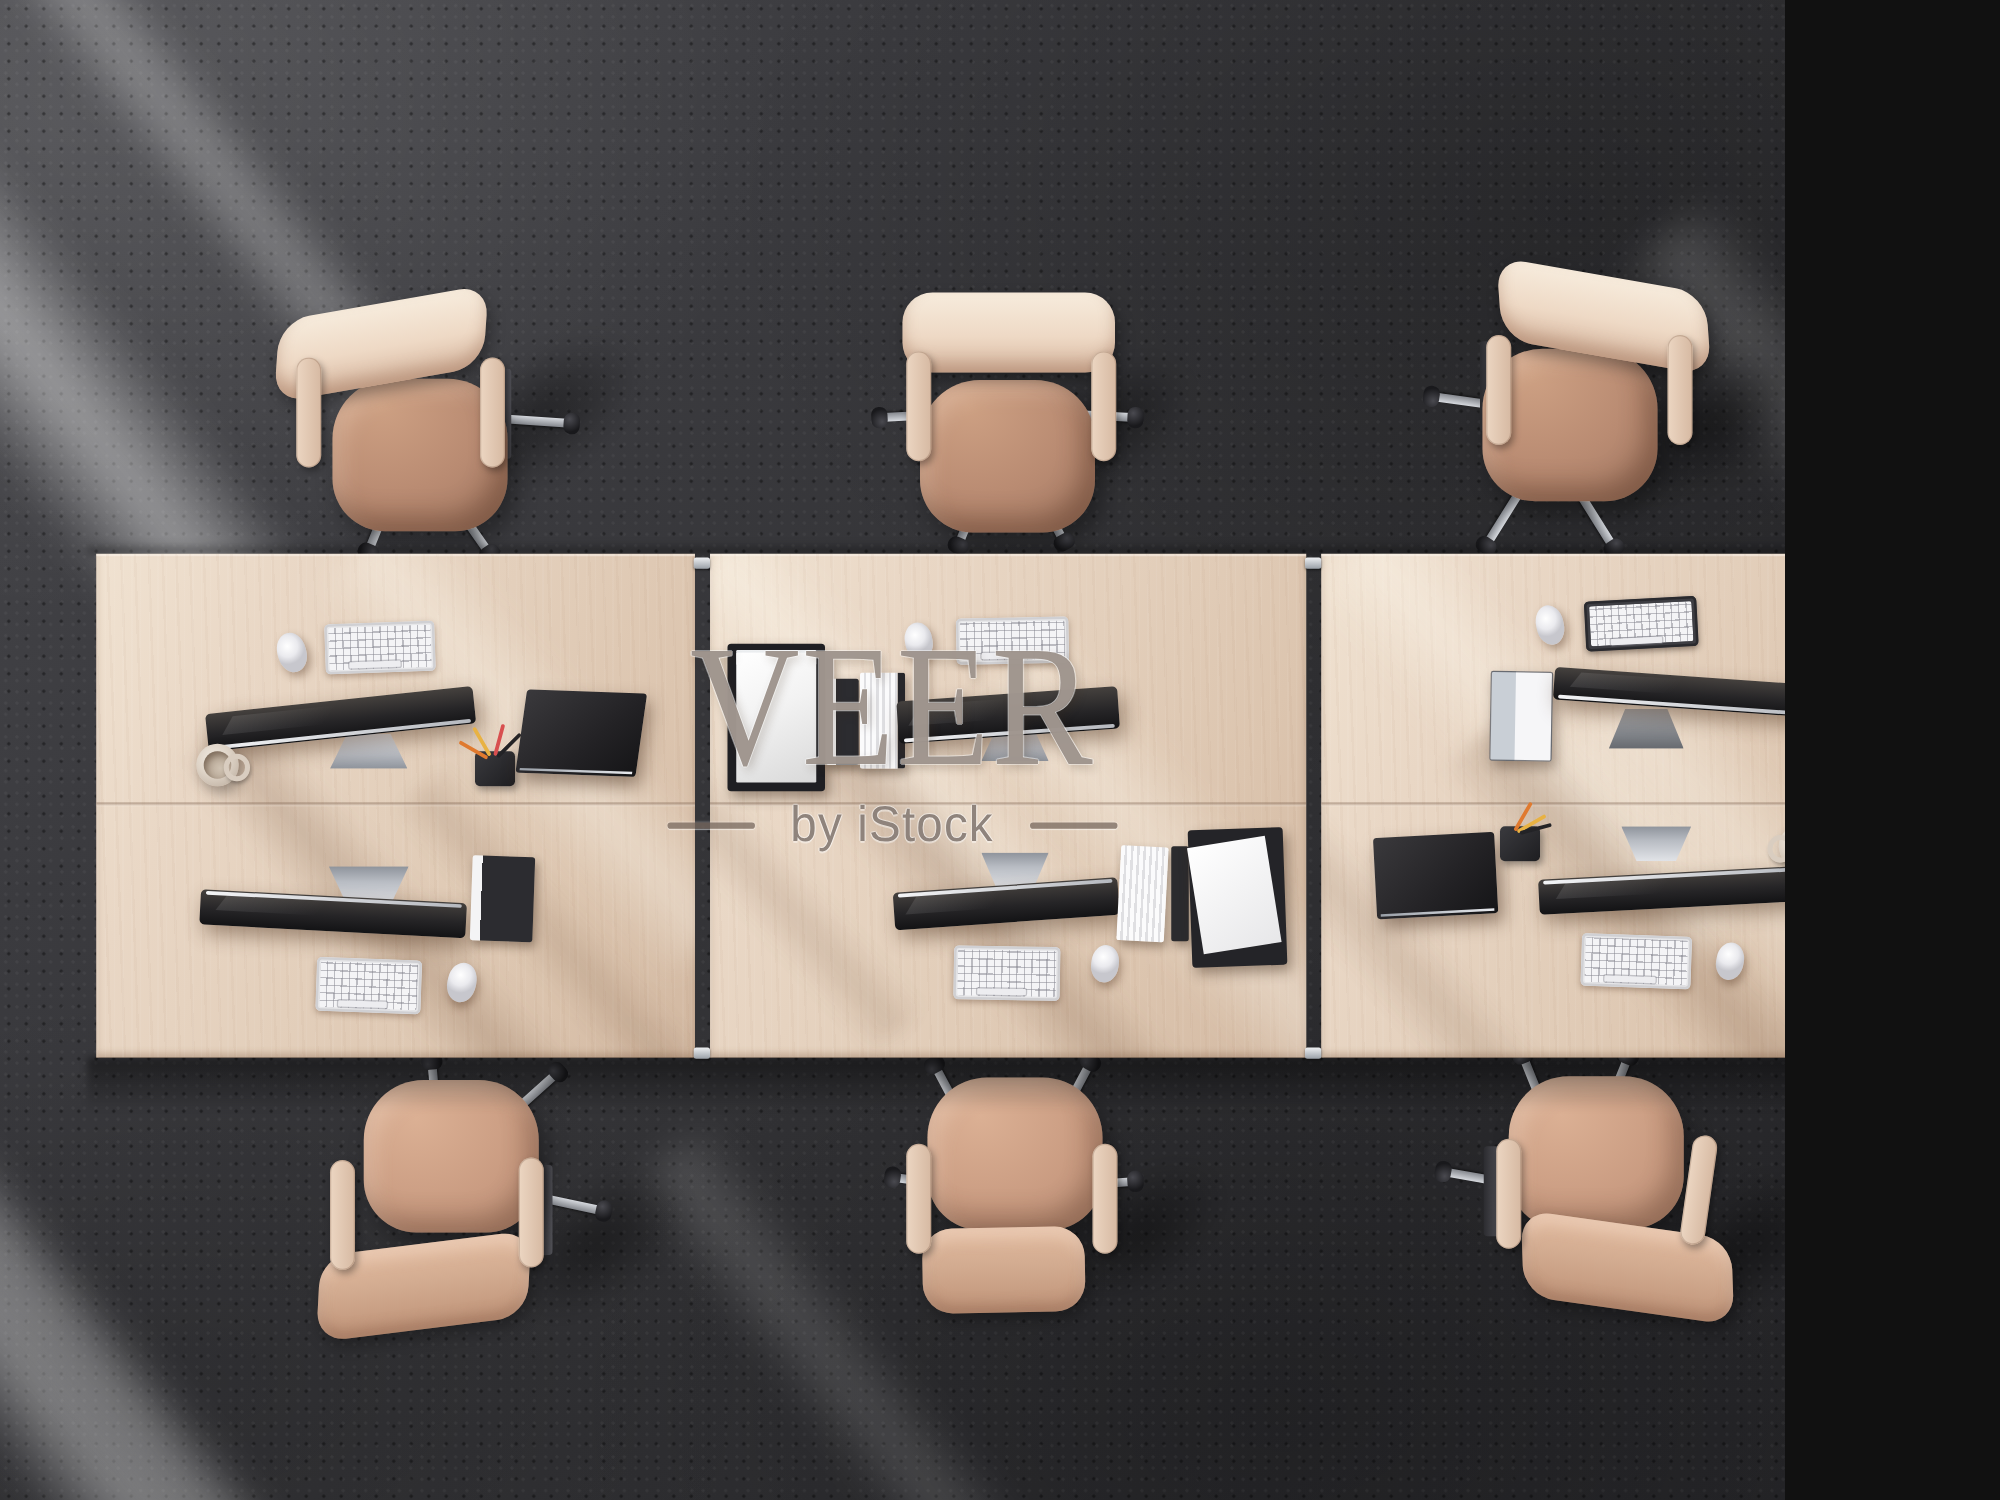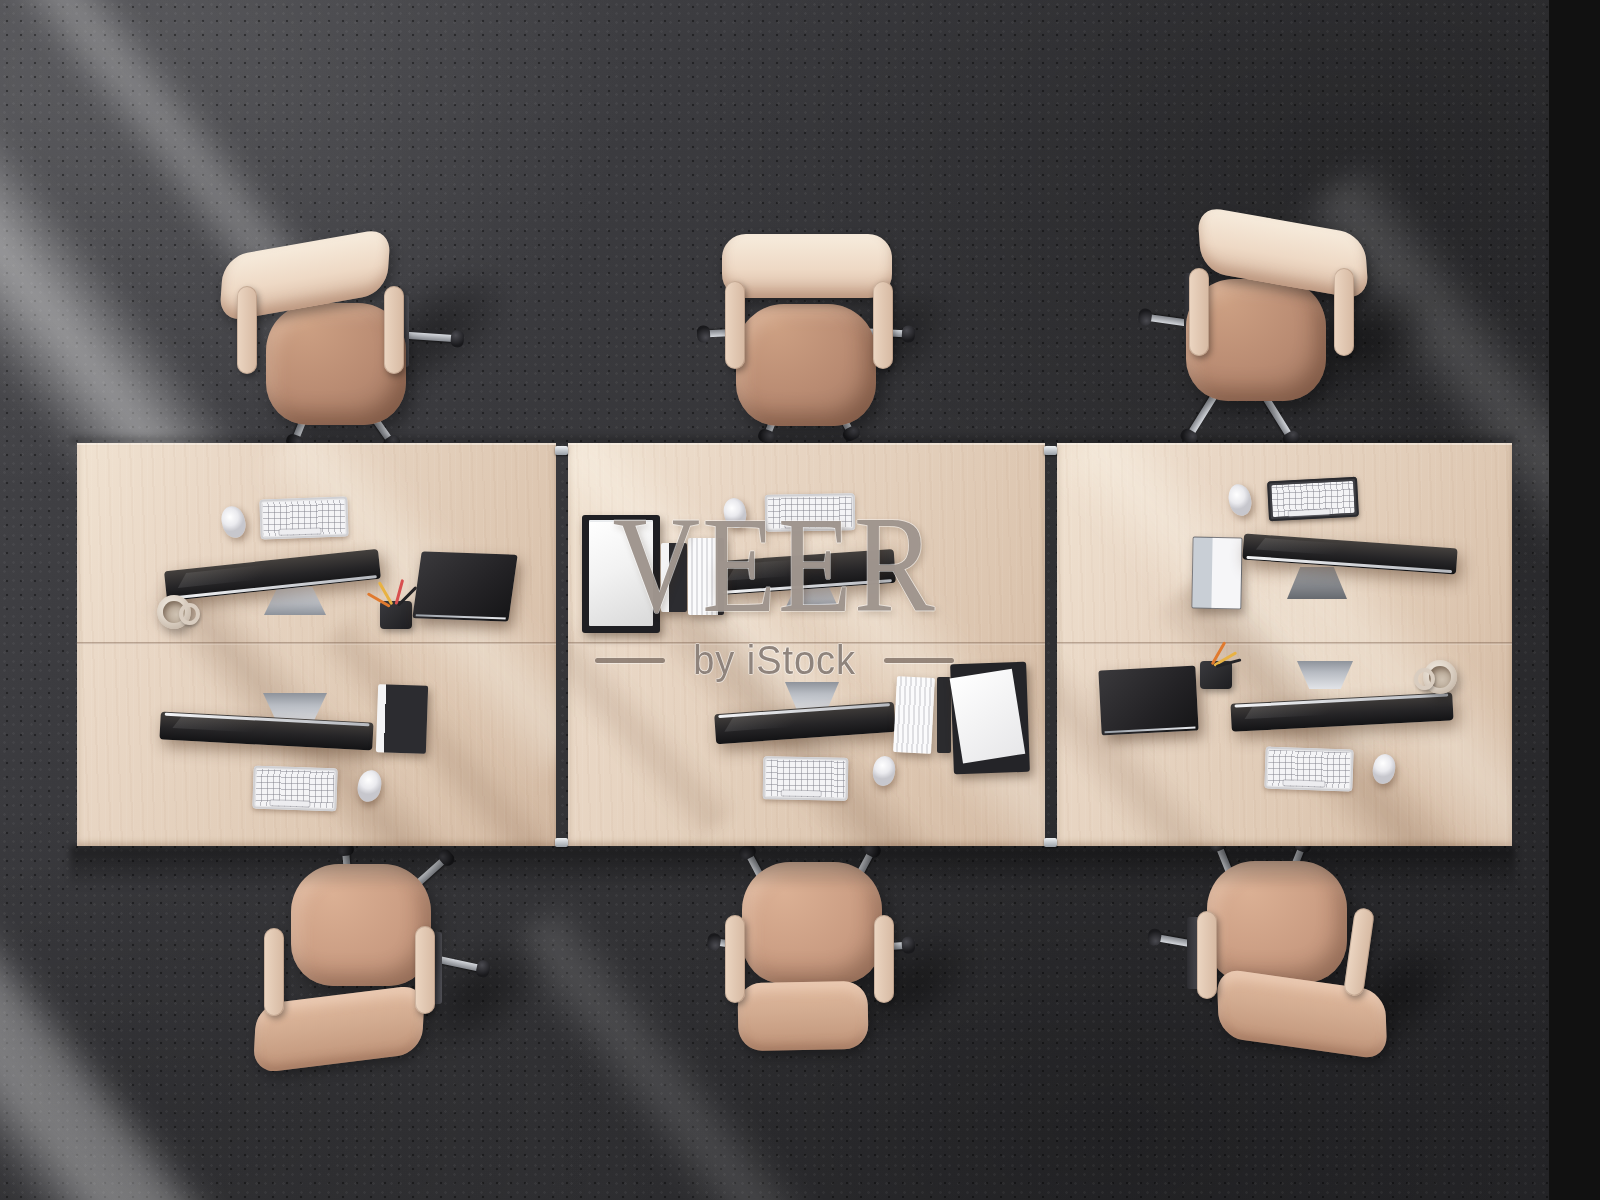--- a/index.html
+++ b/index.html
@@ -1,17 +1,17 @@
 <!DOCTYPE html>
 <html><head>
 <meta charset="utf-8">
 <style>
   html,body{margin:0;padding:0;background:#111;}
-  .scene{position:relative;width:1549px;height:1200px;overflow:hidden;
-    font-family:"Liberation Sans","DejaVu Sans",sans-serif;}
+  .scene{position:relative;width:1404px;height:1200px;overflow:hidden;
+    font-family:"Liberation Sans","DejaVu Sans",sans-serif;padding-left:24px;}
 
   
   .floor{position:absolute;inset:0;z-index:0;
     background:
       radial-gradient(rgba(255,255,255,.045) 1px, transparent 1.6px),
       radial-gradient(rgba(0,0,0,.4) 1px, transparent 1.6px),
       radial-gradient(900px 700px at 6% 6%, rgba(255,255,255,.10), transparent 60%),
       radial-gradient(1100px 800px at 88% 14%, rgba(0,0,0,.22), transparent 62%),
       radial-gradient(900px 600px at 72% 94%, rgba(0,0,0,.20), transparent 65%),
       radial-gradient(700px 500px at 12% 92%, rgba(0,0,0,.12), transparent 65%),

